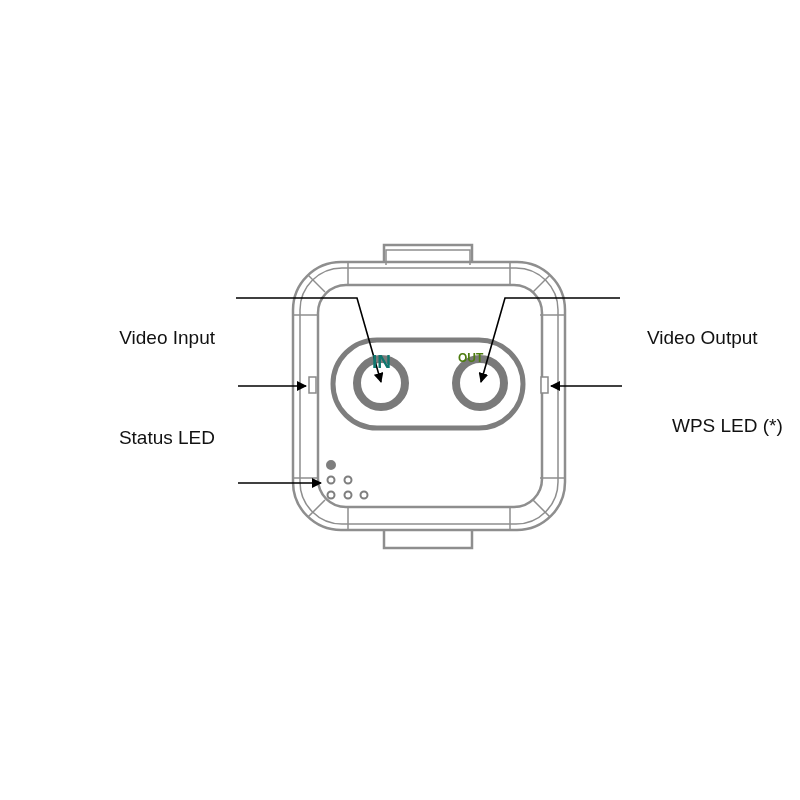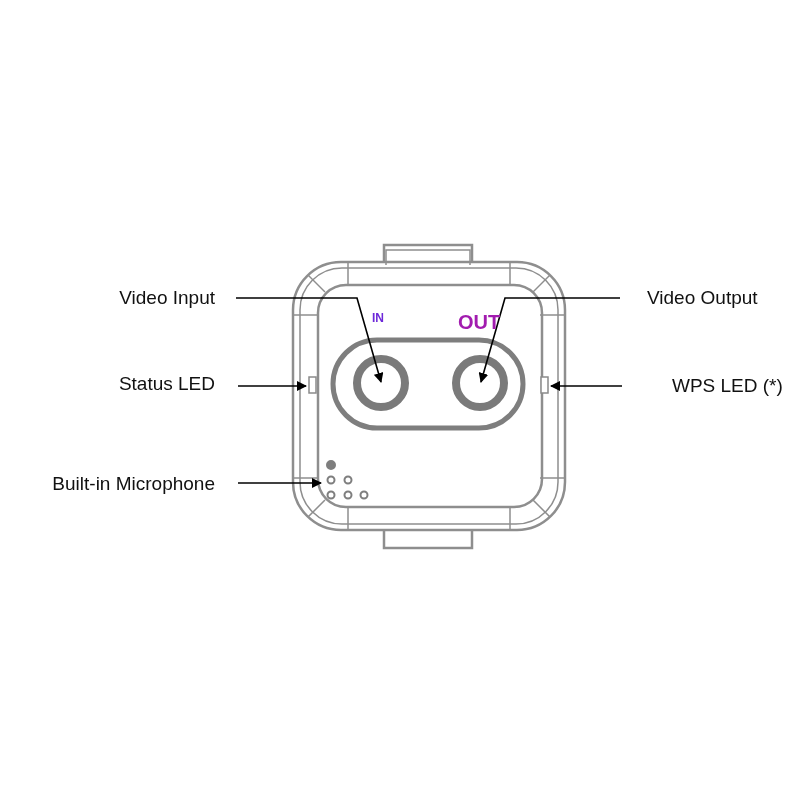--- a/index.html
+++ b/index.html
@@ -1,17 +1,17 @@
 <!DOCTYPE html>
 <html><head>
 <meta charset="utf-8">
 <style>
   html,body{margin:0;padding:0;background:#ffffff;}
   #stage{position:relative;width:800px;height:800px;background:#ffffff;overflow:hidden;font-family:"Liberation Sans",sans-serif;}
-  .label{position:absolute;font-size:19px;color:#111111;white-space:nowrap;line-height:1;}
+  .label{position:absolute;font-size:19px;color:#111111;white-space:nowrap;line-height:1;margin-top:40px;}
   svg{position:absolute;left:0;top:0;}
 </style>
 </head>
 <body>
 
 <div id="stage">
   <svg width="800" height="800" viewBox="0 0 800 800">
     <defs>
       <marker id="arr" markerWidth="10" markerHeight="10" refX="9" refY="5" orient="auto" markerUnits="userSpaceOnUse">
         <path d="M0,0 L10,5 L0,10 z" fill="#000"></path>
@@ -62,21 +62,20 @@
 
     <g stroke="#000" stroke-width="1.6" fill="none">
       <polyline points="236,298 357,298 381,382" marker-end="url(#arr)"></polyline>
       <polyline points="620,298 505,298 481,382" marker-end="url(#arr)"></polyline>
       <line x1="238" y1="386" x2="306" y2="386" marker-end="url(#arr)"></line>
       <line x1="622" y1="386" x2="551" y2="386" marker-end="url(#arr)"></line>
       <line x1="238" y1="483" x2="321" y2="483" marker-end="url(#arr)"></line>
     </g>
   </svg>
 
-  <div class="label" style="left:372px;top:312px;font-weight:bold;color:#6d28d9;font-size:12px;">IN</div>
-  <div class="label" style="left:458px;top:312px;font-weight:bold;color:#a21caf;font-size:20px;">OUT</div>
+  <div class="label" style="left:372px;top:312px;font-weight:bold;color:#0f766e;font-size:19px;">IN</div>
+  <div class="label" style="left:458px;top:312px;font-weight:bold;color:#4d7c0f;font-size:12px;">OUT</div>
 
   <div class="label" style="right:585px;top:288px;">Video Input</div>
-  <div class="label" style="right:585px;top:374px;">Status LED</div>
-  <div class="label" style="right:585px;top:474px;">Built-in Microphone</div>
+  <div class="label" style="right:585px;top:388px;">Status LED</div>
   <div class="label" style="left:647px;top:288px;">Video Output</div>
   <div class="label" style="left:672px;top:376px;">WPS LED (*)</div>
 </div>
 
 </body></html>

